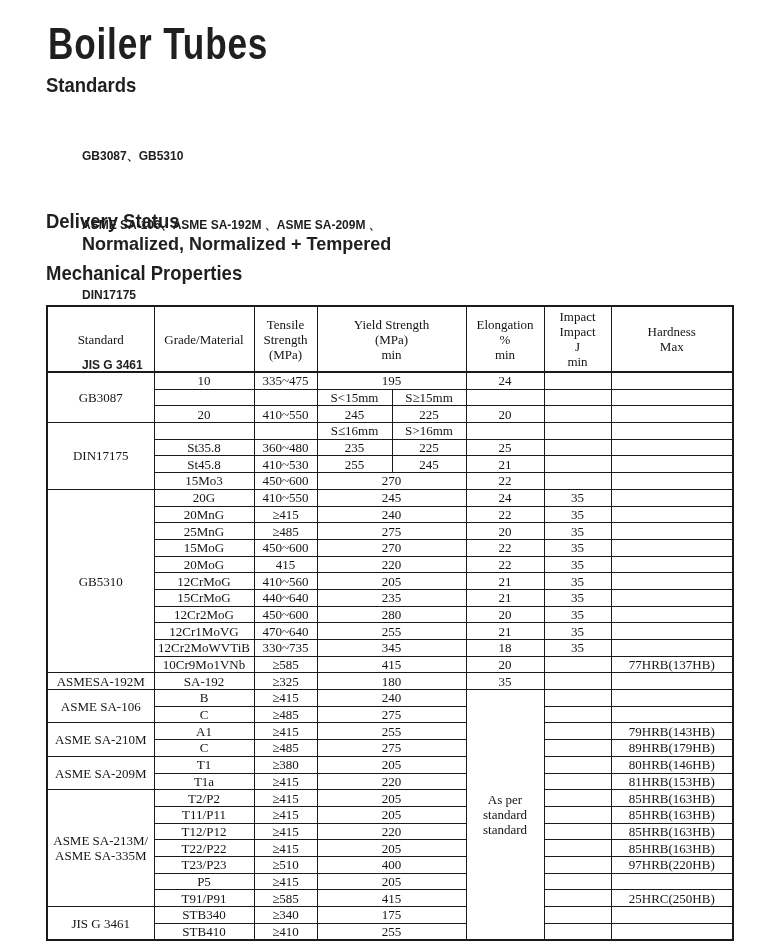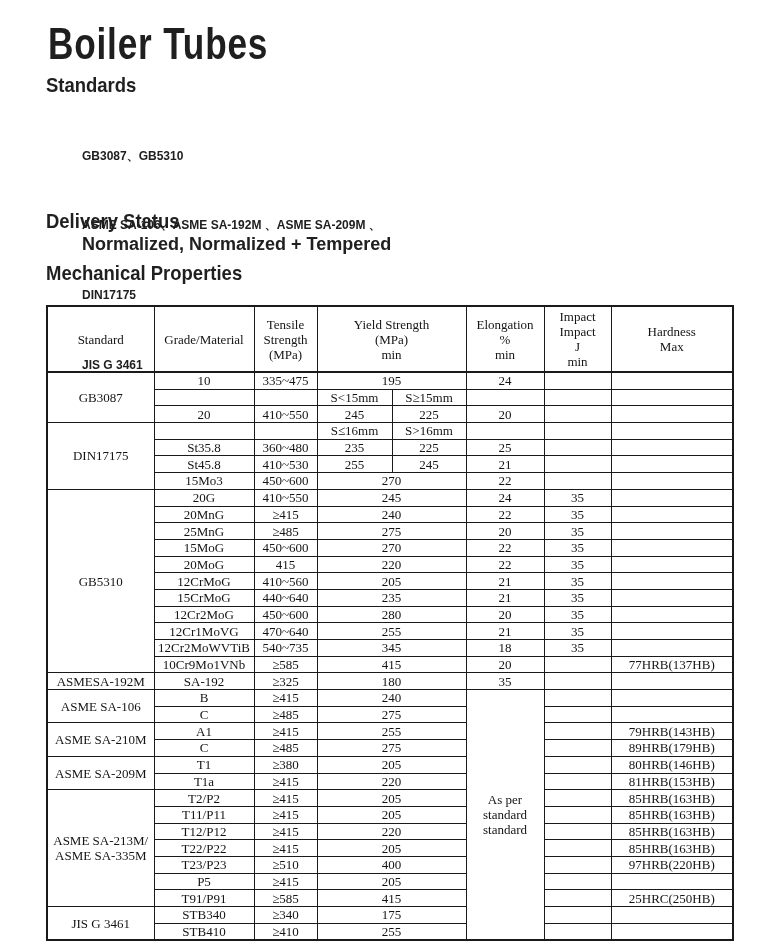--- a/index.html
+++ b/index.html
@@ -456,21 +456,21 @@
           </td>
           <td class="bL2">
             <div></div>
           </td>
         </tr>
         <tr>
           <td class="bL2">
             <div>12Cr2MoWVTiB</div>
           </td>
           <td class="bL2">
-            <div>540~735</div>
+            <div>330~735</div>
           </td>
           <td class="bL2" colspan="2">
             <div>345</div>
           </td>
           <td class="bL2">
             <div>18</div>
           </td>
           <td>
             <div>35</div>
           </td>

